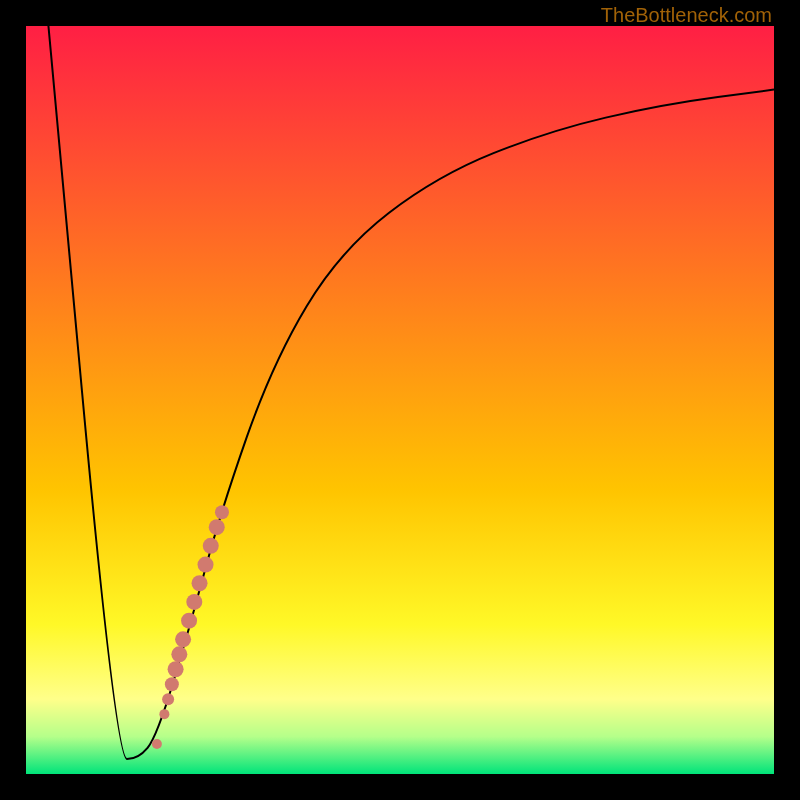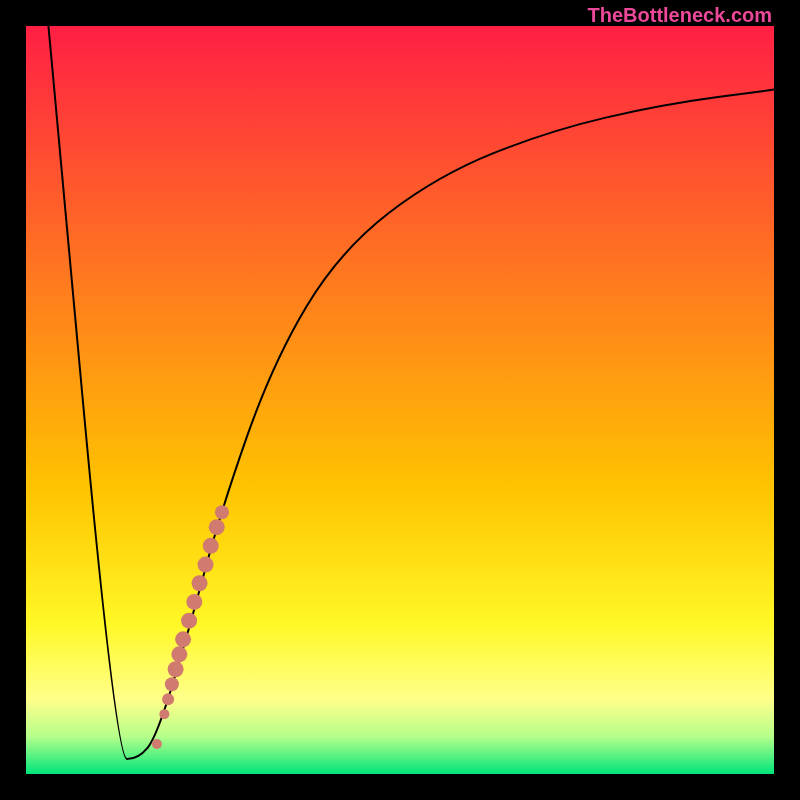--- a/index.html
+++ b/index.html
@@ -8,23 +8,23 @@
     width: 800px;
     height: 800px;
     background: #000;
     position: relative;
     font-family: Arial, sans-serif;
   }
   .attribution {
     position: absolute;
     top: 4px;
     right: 28px;
-    color: #ec4899;
+    color: #a16207;
     font-size: 20px;
-    font-weight: bold;
+    font-weight: normal;
     z-index: 10;
   }
   .plot {
     position: absolute;
     left: 26px;
     top: 26px;
     width: 748px;
     height: 748px;
   }
 </style>

